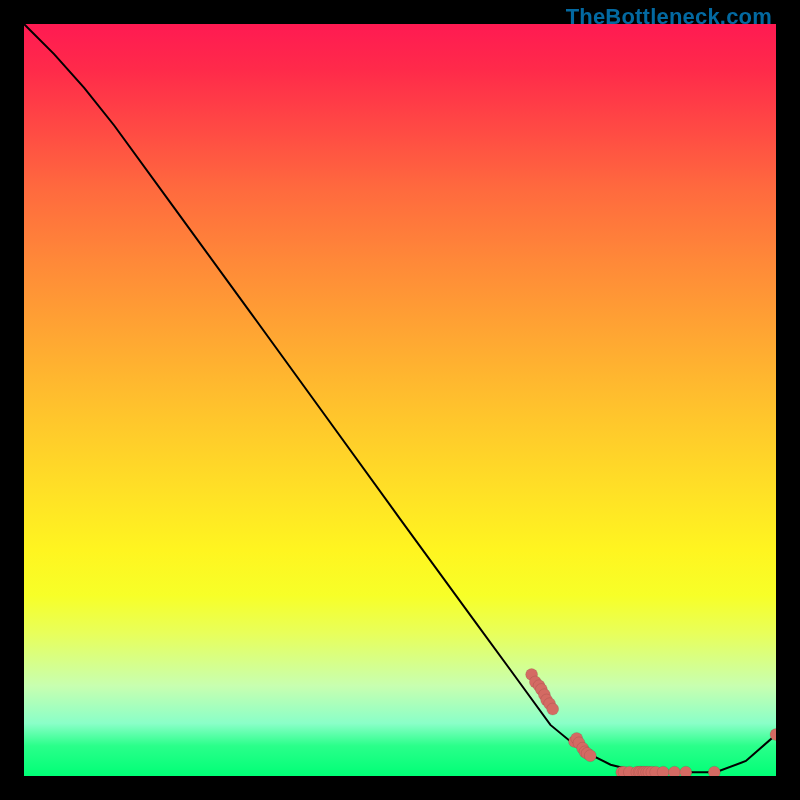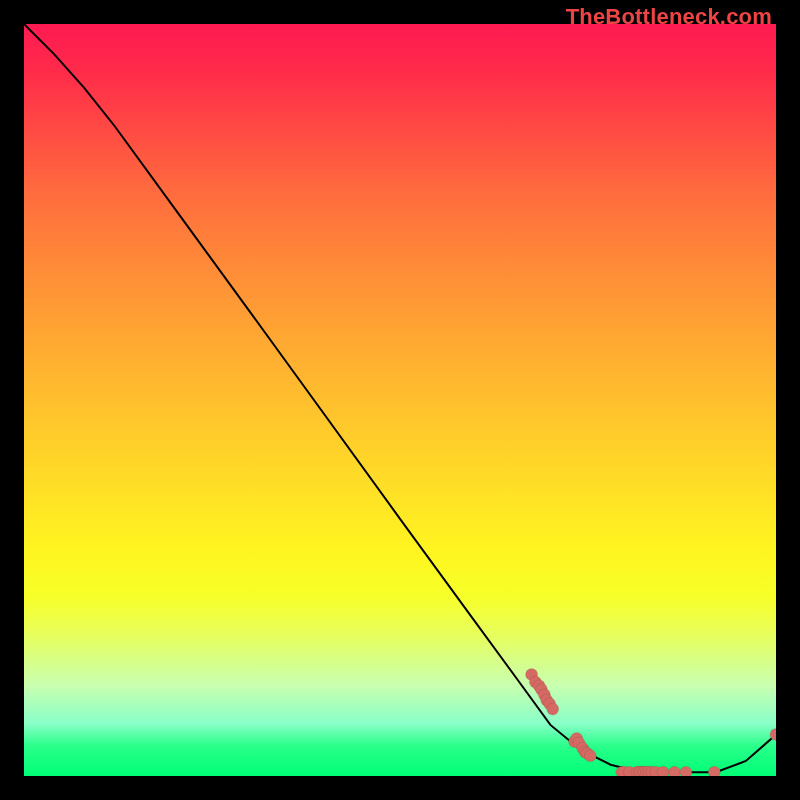--- a/index.html
+++ b/index.html
@@ -10,21 +10,21 @@
     width: 800px;
     height: 800px;
     position: relative;
     background: #000;
   }
 
   .watermark {
     position: absolute;
     top: 4px;
     right: 28px;
-    color: #ef4444;
+    color: #0369a1;
     font-size: 22px;
     font-weight: 600;
     letter-spacing: 0.2px;
     z-index: 10;
   }
 
   .plot-area {
     position: absolute;
     left: 24px;
     top: 24px;

